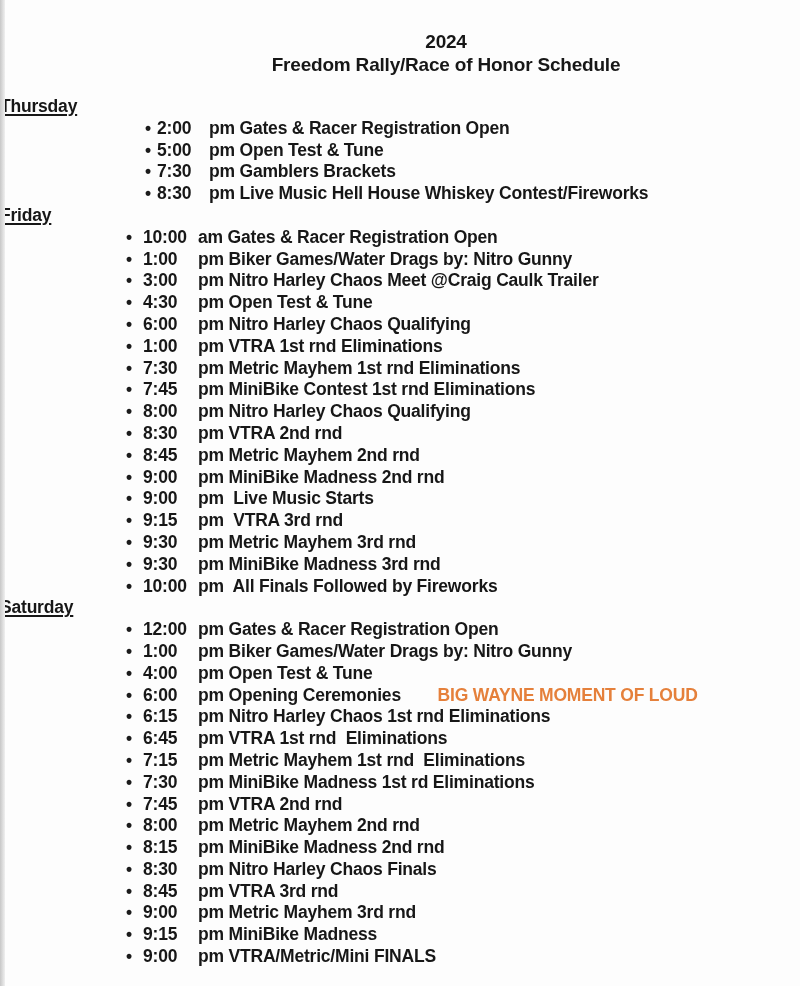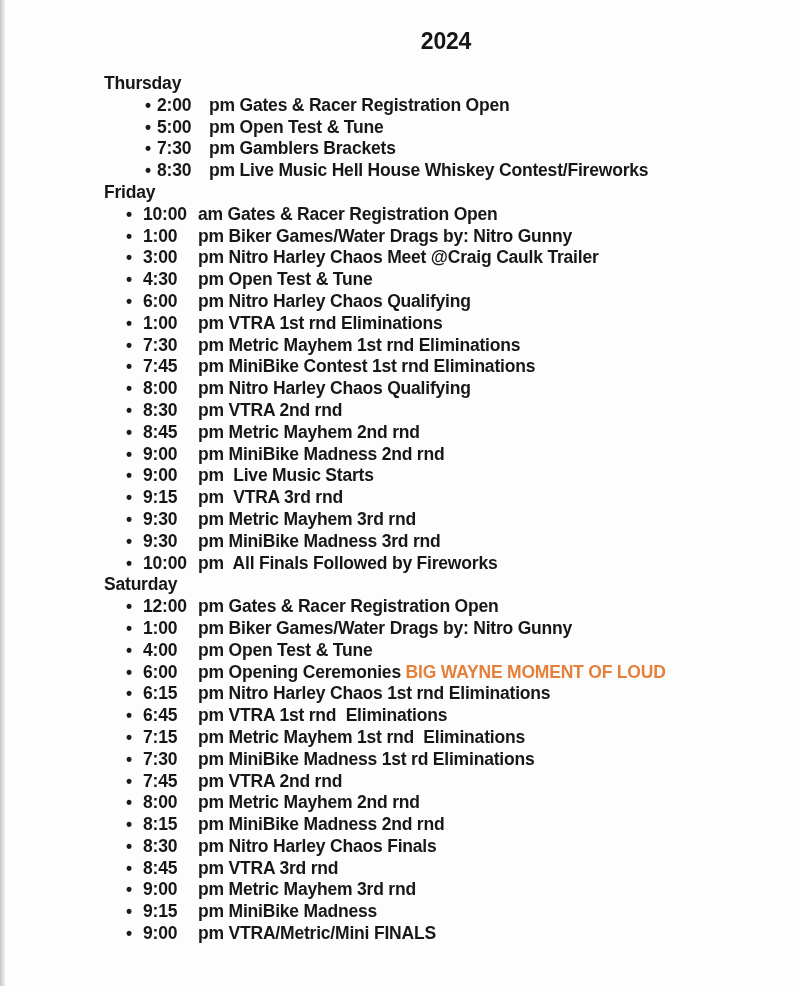--- a/index.html
+++ b/index.html
@@ -18,52 +18,53 @@
     position: absolute;
     left: 0; top: 0; bottom: 0;
     width: 5px;
     background: linear-gradient(to right, #c7c7c7, #f0f0f0);
   }
   .doc { padding-top: 30px; }
   .title-block {
     margin-left: 96px;
     width: 700px;
     text-align: center;
-    font-size: 23px;
+    font-size: 19px;
     line-height: 23px;
   }
   .schedule {
     margin-top: 20px;
     font-size: 17.5px;
     line-height: 21.8px;
   }
   .section-heading {
-    padding-left: 104px;
+    text-decoration: underline;
     text-decoration-thickness: 1.8px;
     text-underline-offset: 2px;
   }
   .row { display: flex; white-space: pre; }
   .bullet { color: #1b1b1b; }
   .section-thursday .row { padding-left: 145px; }
   .section-thursday .bullet { width: 12px; }
   .section-thursday .time { width: 52px; }
   .section-friday .row, .section-saturday .row { padding-left: 126px; }
   .section-friday .bullet, .section-saturday .bullet { width: 17px; }
   .section-friday .time, .section-saturday .time { width: 55px; }
   .event { white-space: pre; }
-  .highlight { color: var(--highlight-orange, #E5803B); }
+  .highlight { color: var(--highlight-orange, #E5803B); margin-left: 32px; }
 </style>
 </head>
 <body style="background: rgb(253, 253, 253); color: rgb(23, 23, 23);">
 
 <div class="page-edge-left"></div>
 
 <div class="doc">
   <div class="title-block">
     <div>2024</div>
+    <div>Freedom Rally/Race of Honor Schedule</div>
   </div>
   <div class="schedule" id="schedule">
       <div class="section section-thursday">
         <div class="section-heading">Thursday</div>
         <div class="row">
     <span class="bullet">•</span>
     <span class="time">2:00</span>
     <span class="event"><span class="meridiem">pm</span> <span class="event-text">Gates &amp; Racer Registration Open</span></span>
   </div>
         <div class="row">

